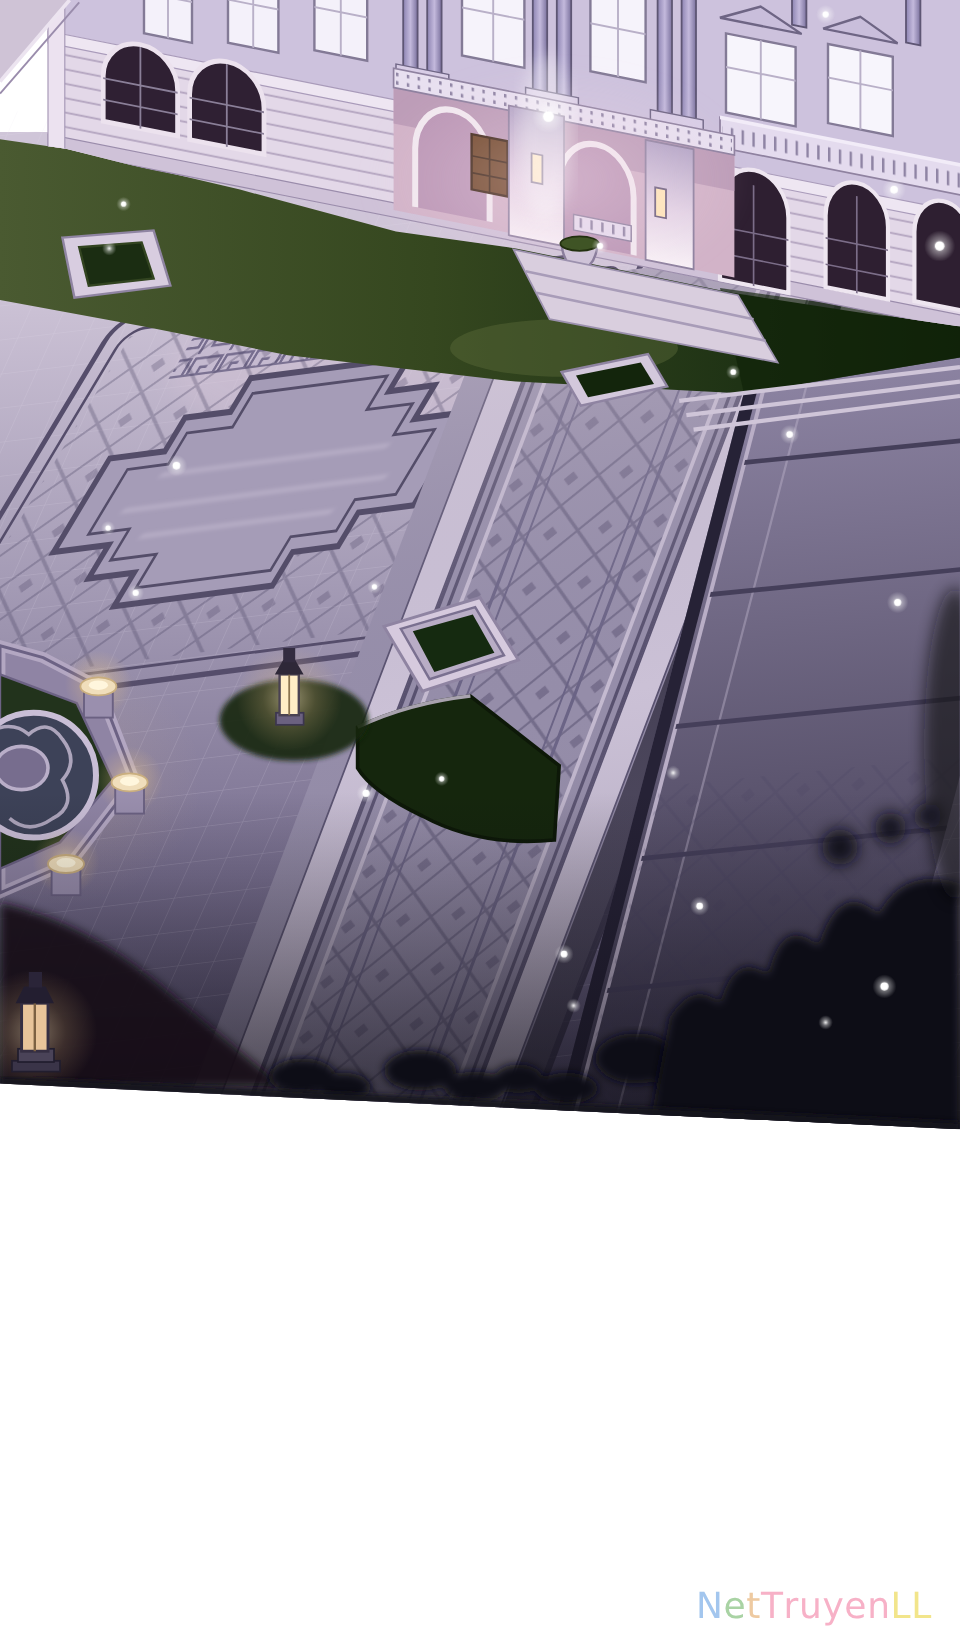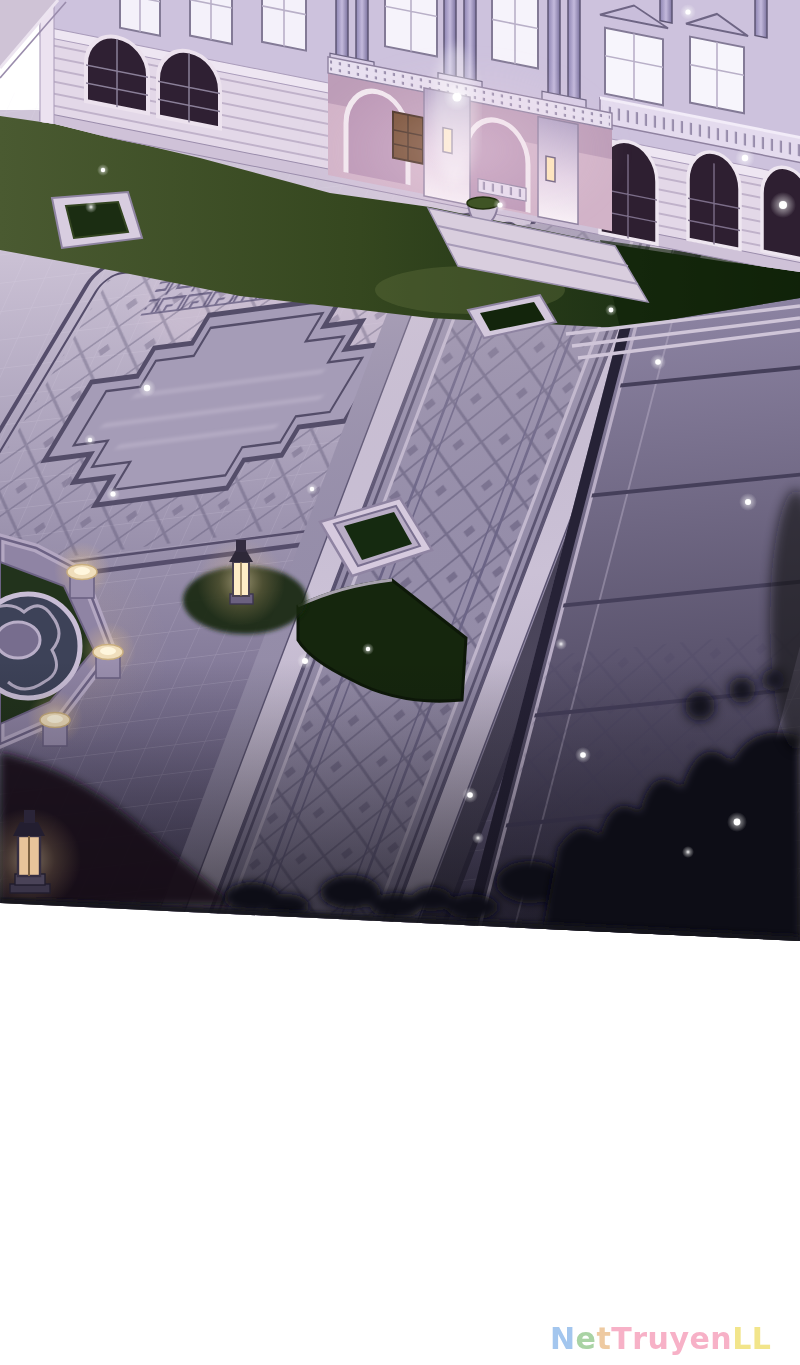--- a/index.html
+++ b/index.html
@@ -1,19 +1,19 @@
 <!DOCTYPE html>
 <html><head>
 <meta charset="utf-8">
 <style>
   html,body{margin:0;padding:0;}
   body{width:800px;height:1365px;background:#ffffff;position:relative;overflow:hidden;
        font-family:"DejaVu Sans",sans-serif;}
   #panel{position:absolute;left:0;top:0;}
-  #watermark{position:absolute;left:550px;top:1321px;font-weight:bold;font-size:30px;
+  #watermark{position:absolute;left:580px;top:1321px;font-weight:normal;font-size:30px;
              letter-spacing:.5px;white-space:nowrap;user-select:none;}
   #watermark span{display:inline-block;}
 </style>
 </head>
 <body style="background: rgb(255, 255, 255);">
 
 <svg id="panel" width="800" height="1365" viewBox="0 0 800 1365">
   <defs>
     <clipPath id="artClip">
         <polygon points="0,0 800,0 800,941 0,903"></polygon>

